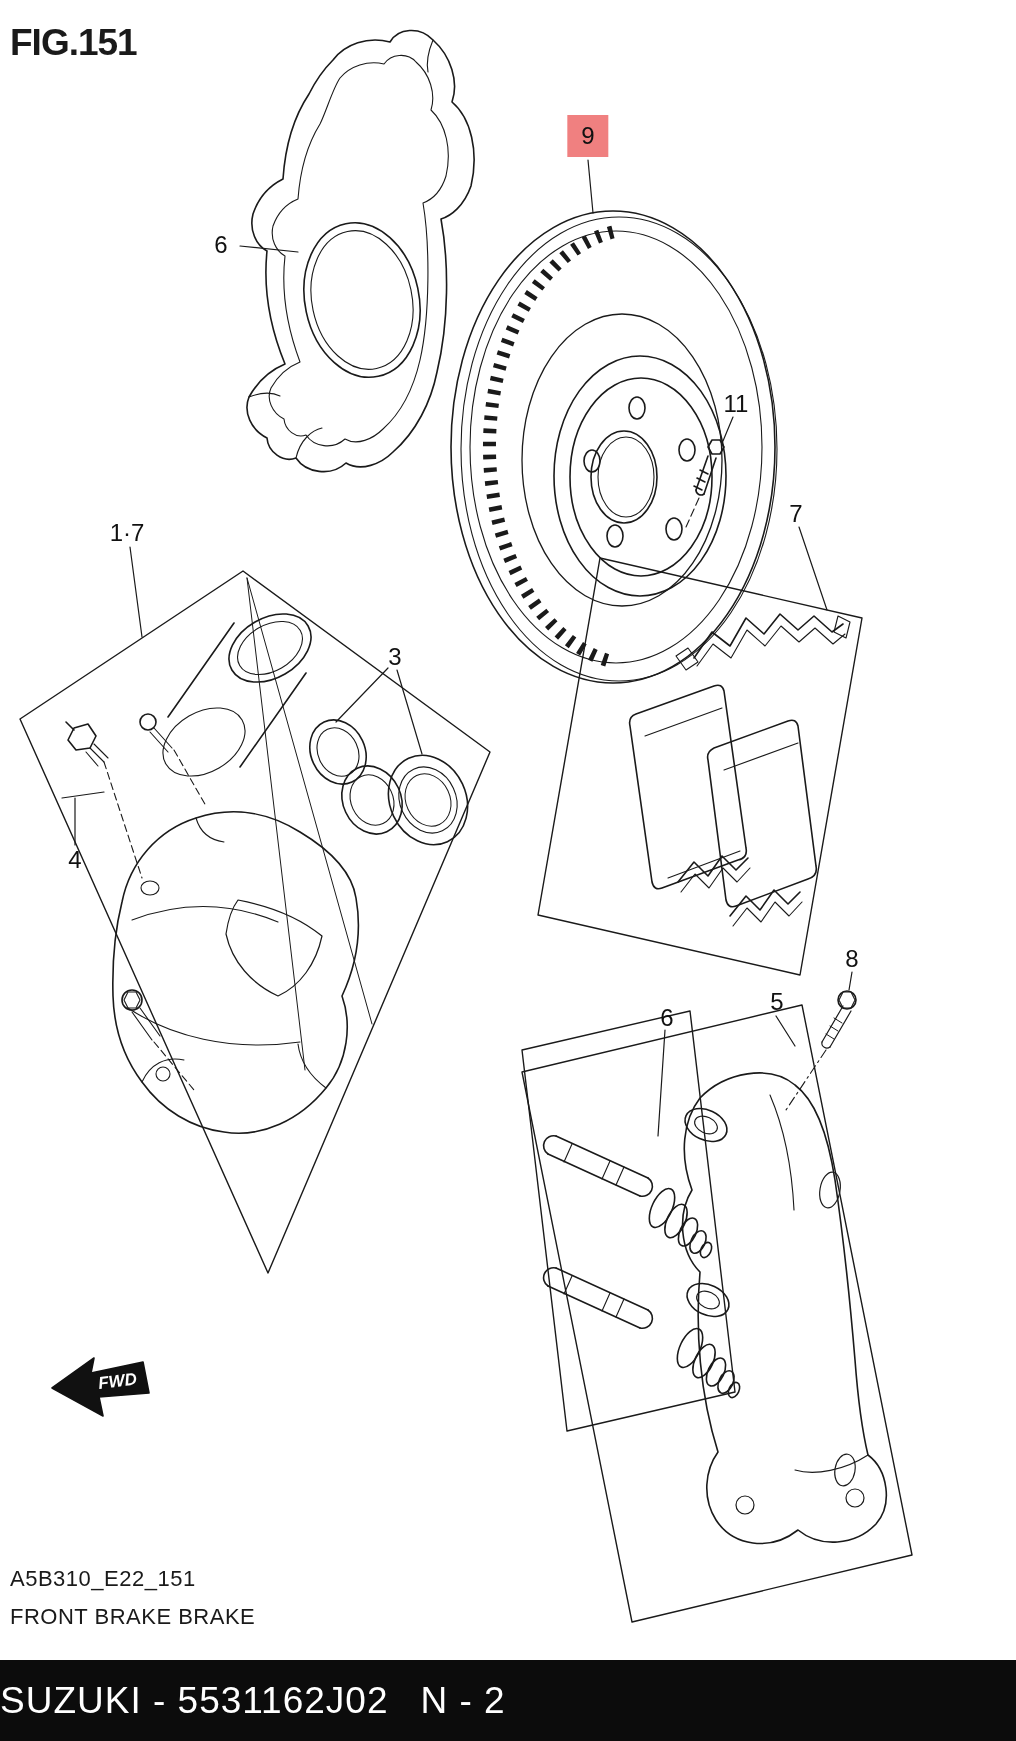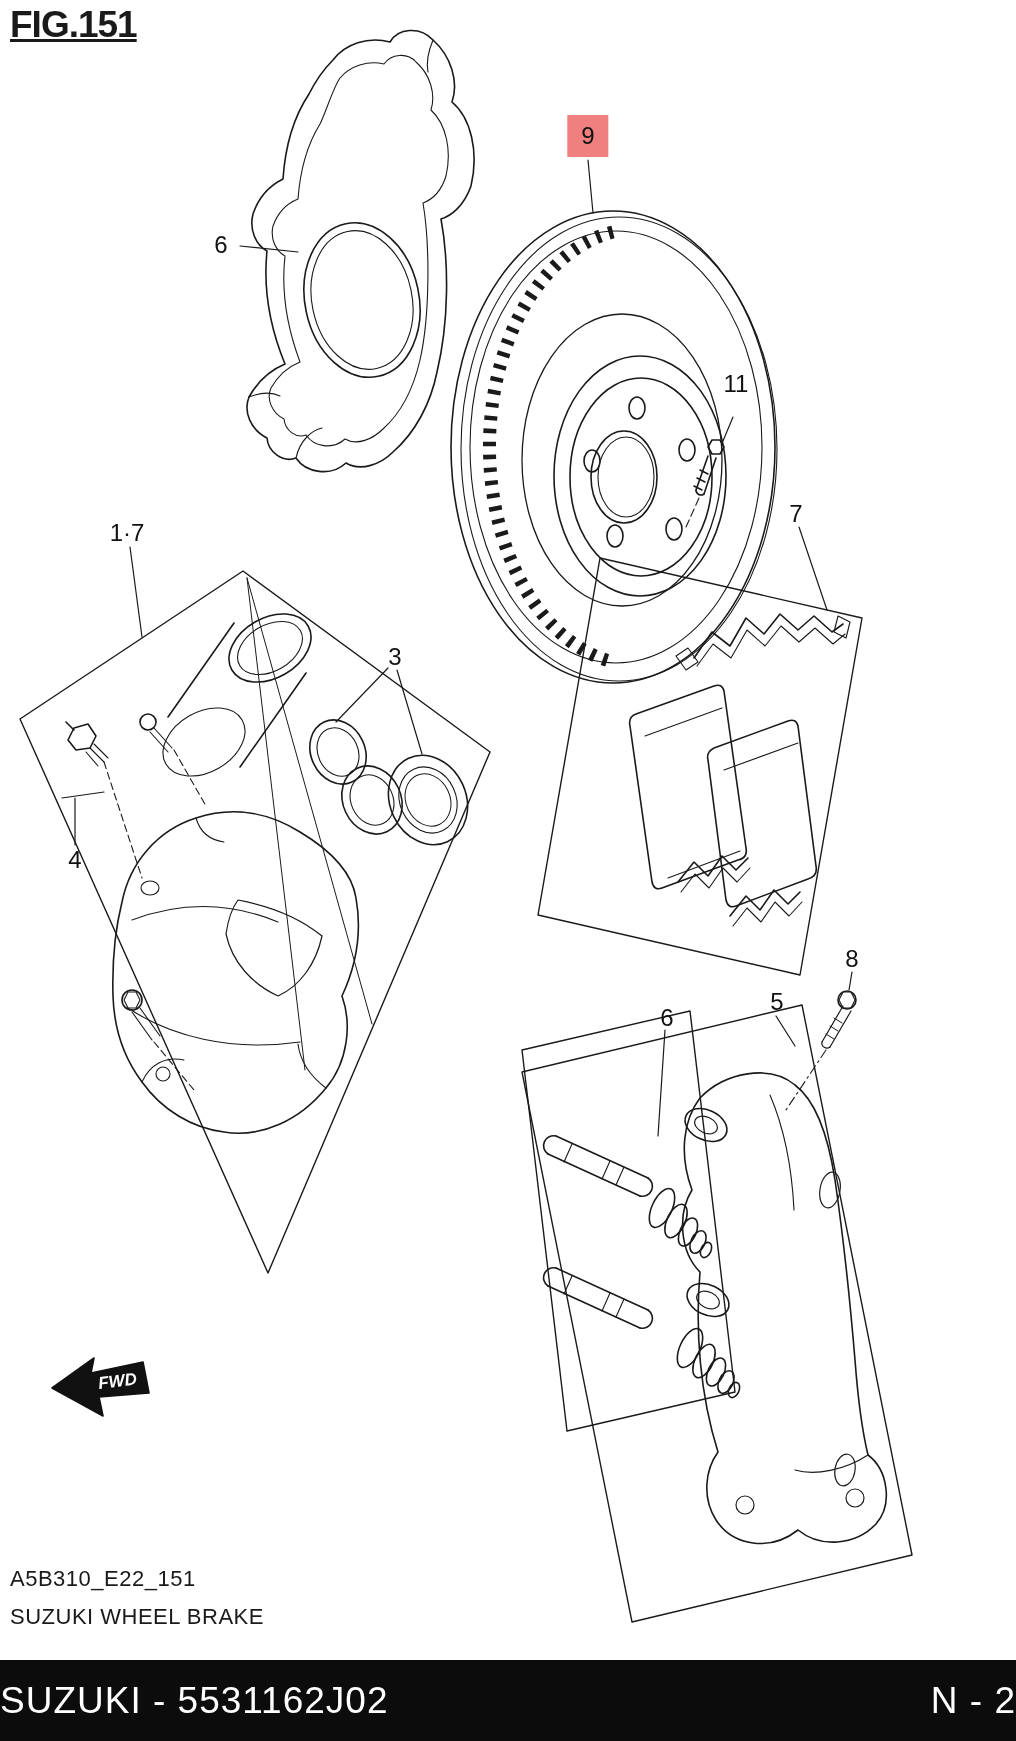--- a/index.html
+++ b/index.html
@@ -1,26 +1,26 @@
 <!DOCTYPE html>
 <html><head>
 <meta charset="utf-8">
 <style>
   html,body{margin:0;padding:0;background:#fff;}
   #page{position:relative;width:1016px;height:1741px;background:#ffffff;overflow:hidden;
         font-family:"Liberation Sans",sans-serif;color:#1a1a1a;}
   #art{position:absolute;left:0;top:0;}
-  .fig-title{position:absolute;left:10px;top:4px;font-size:37px;font-weight:800;letter-spacing:-1px;text-decoration:underline;}
+  .fig-title{position:absolute;left:10px;top:22px;font-size:37px;font-weight:800;letter-spacing:-1px;}
   .plabel{position:absolute;transform:translate(-50%,-50%);font-size:24px;line-height:1;
           color:#111;white-space:nowrap;}
   .plabel.highlight{background:#f08080;padding:9px 14px;}
   .footer-code{position:absolute;left:10px;top:1566px;font-size:22px;letter-spacing:.5px;text-align:right;}
   .footer-title{position:absolute;left:10px;top:1604px;font-size:22px;letter-spacing:.5px;}
   .bottom-bar{position:absolute;left:0;top:1660px;width:1016px;height:81px;background:#0c0c0c;
-              display:flex;align-items:center;justify-content:space-between;gap:92px;}
+              display:flex;align-items:center;justify-content:flex-start;gap:32px;}
   .bottom-bar span{color:#fff;font-size:37px;letter-spacing:1px;font-weight:500;}
 </style>
 </head>
 <body>
 
 <div id="page">
 
   <svg id="art" width="1016" height="1741" viewBox="0 0 1016 1741" xmlns="http://www.w3.org/2000/svg">
     <g stroke="#1a1a1a" fill="none" stroke-width="1.6" stroke-linecap="round" stroke-linejoin="round">
 
@@ -221,30 +221,30 @@
         <text x="99" y="1389" fill="#ffffff" stroke="none" font-size="17" font-style="italic" font-weight="bold" transform="rotate(-7 99 1389)">FWD</text>
       </g>
 
     </g>
   </svg>
 
   <div class="fig-title">FIG.151</div>
 
   <div class="plabel" style="left:221px;top:245px">6</div>
   <div class="plabel highlight" style="left:588px;top:136px">9</div>
-  <div class="plabel" style="left:736px;top:384px">11</div>
+  <div class="plabel" style="left:736px;top:404px">11</div>
   <div class="plabel" style="left:127px;top:533px">1·7</div>
   <div class="plabel" style="left:395px;top:657px">3</div>
   <div class="plabel" style="left:75px;top:860px">4</div>
   <div class="plabel" style="left:796px;top:514px">7</div>
   <div class="plabel" style="left:852px;top:959px">8</div>
   <div class="plabel" style="left:777px;top:1002px">5</div>
   <div class="plabel" style="left:667px;top:1018px">6</div>
 
   <div class="footer-code">A5B310_E22_151</div>
-  <div class="footer-title">SUZUKI WHEEL BRAKE</div>
+  <div class="footer-title">FRONT BRAKE BRAKE</div>
 
   <div class="bottom-bar">
     <span>SUZUKI - 5531162J02</span>
     <span>N - 2</span>
   </div>
 
 </div>
 
 </body></html>

